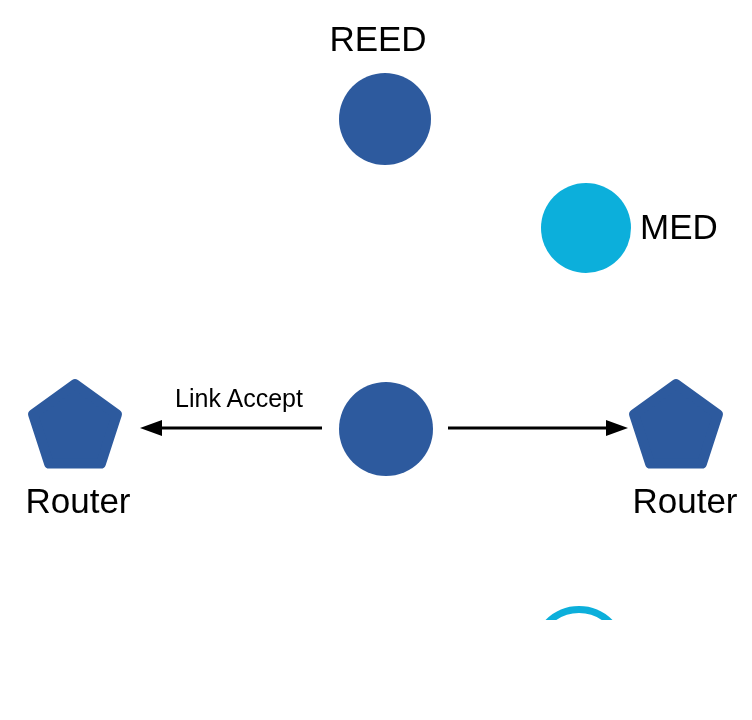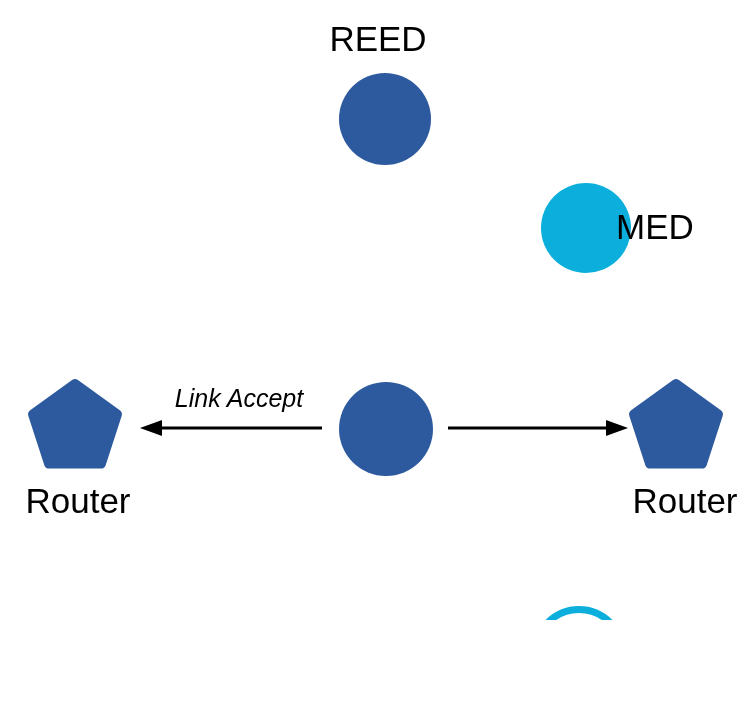--- a/index.html
+++ b/index.html
@@ -51,24 +51,23 @@
     color: var(--text_black, #000000);
     font-size: 35px;
     line-height: 1.15;
     white-space: nowrap;
   }
   .lbl.centered {
     transform: translateX(-50%);
   }
   .lbl.edge-label {
     font-size: 25px;
-    font-style: italic;
   }
   .lbl-reed   { left: 378px; top: 19px; }
-  .lbl-med    { left: 616px; top: 207px; }
+  .lbl-med    { left: 640px; top: 207px; }
   .lbl-link   { left: 239px; top: 384px; }
   .lbl-router-left  { left: 78px;  top: 481px; }
   .lbl-router-right { left: 685px; top: 481px; }
   .lbl-sed    { left: 645px; top: 633px; }
 </style>
 </head>
 <body>
 
 <div class="canvas">
 

